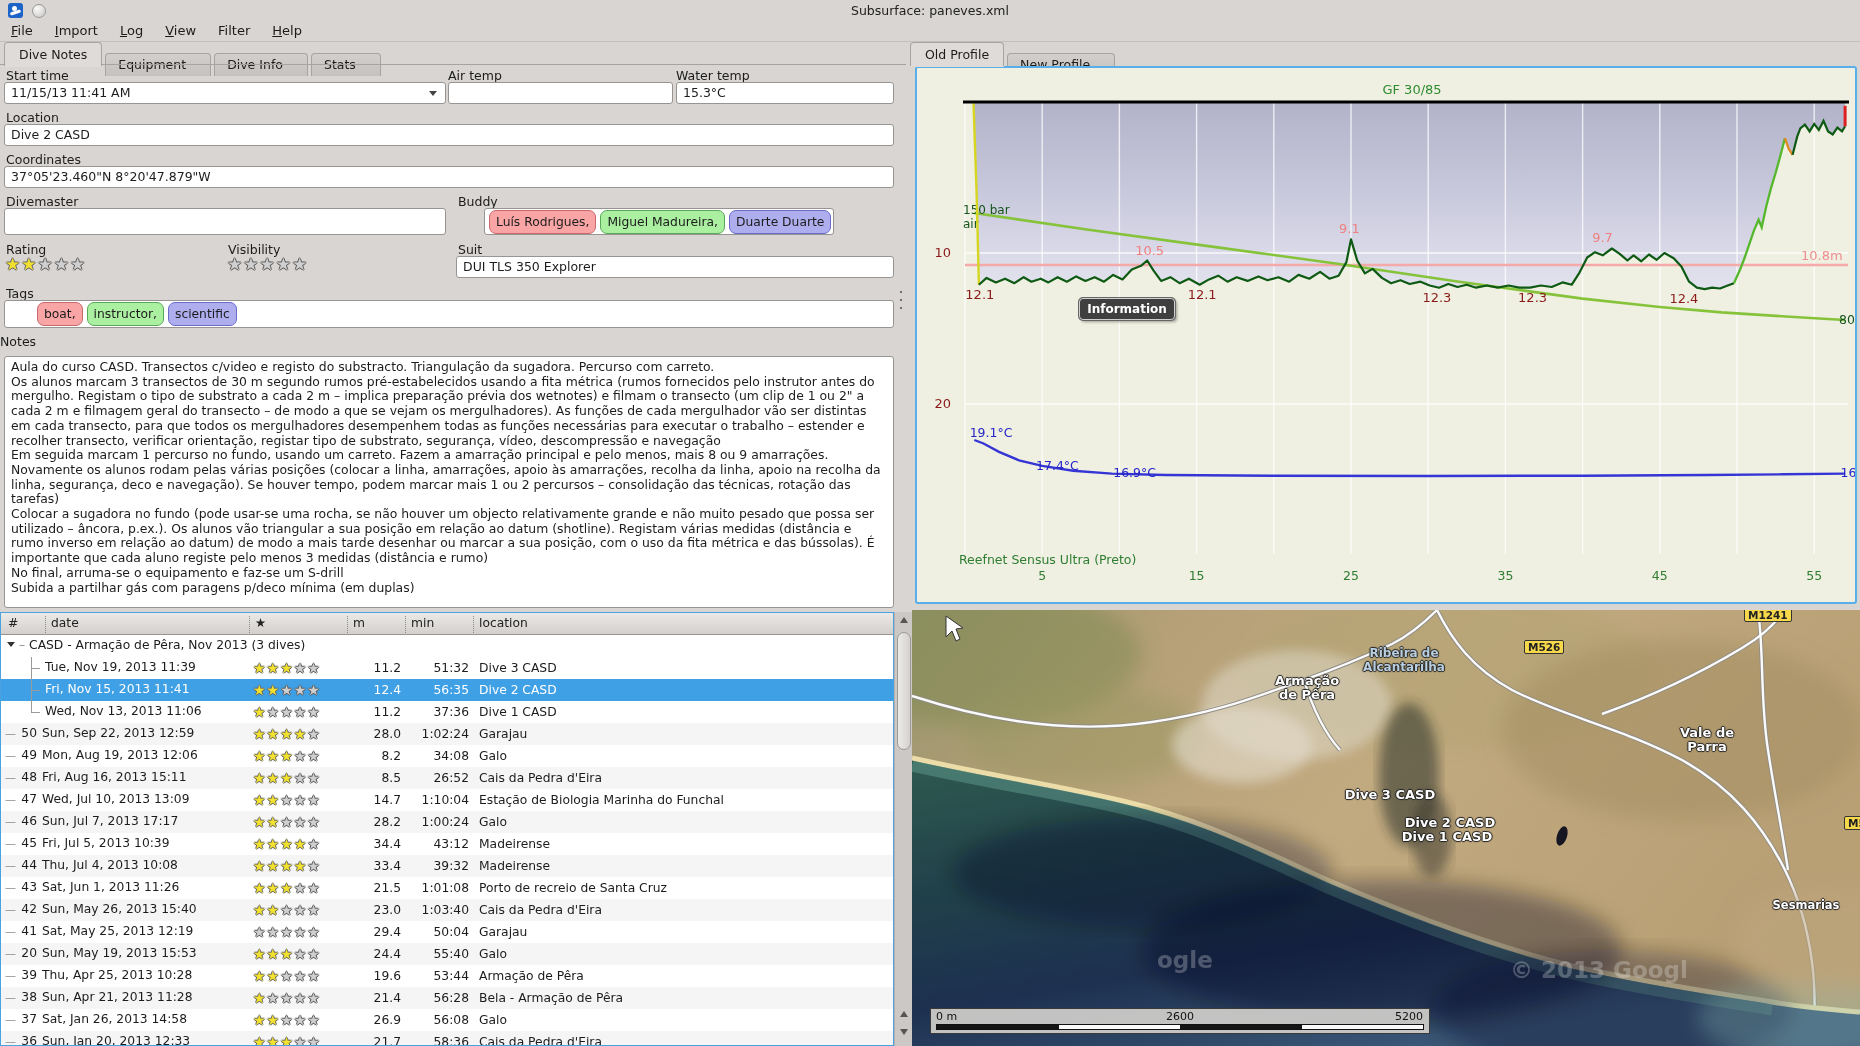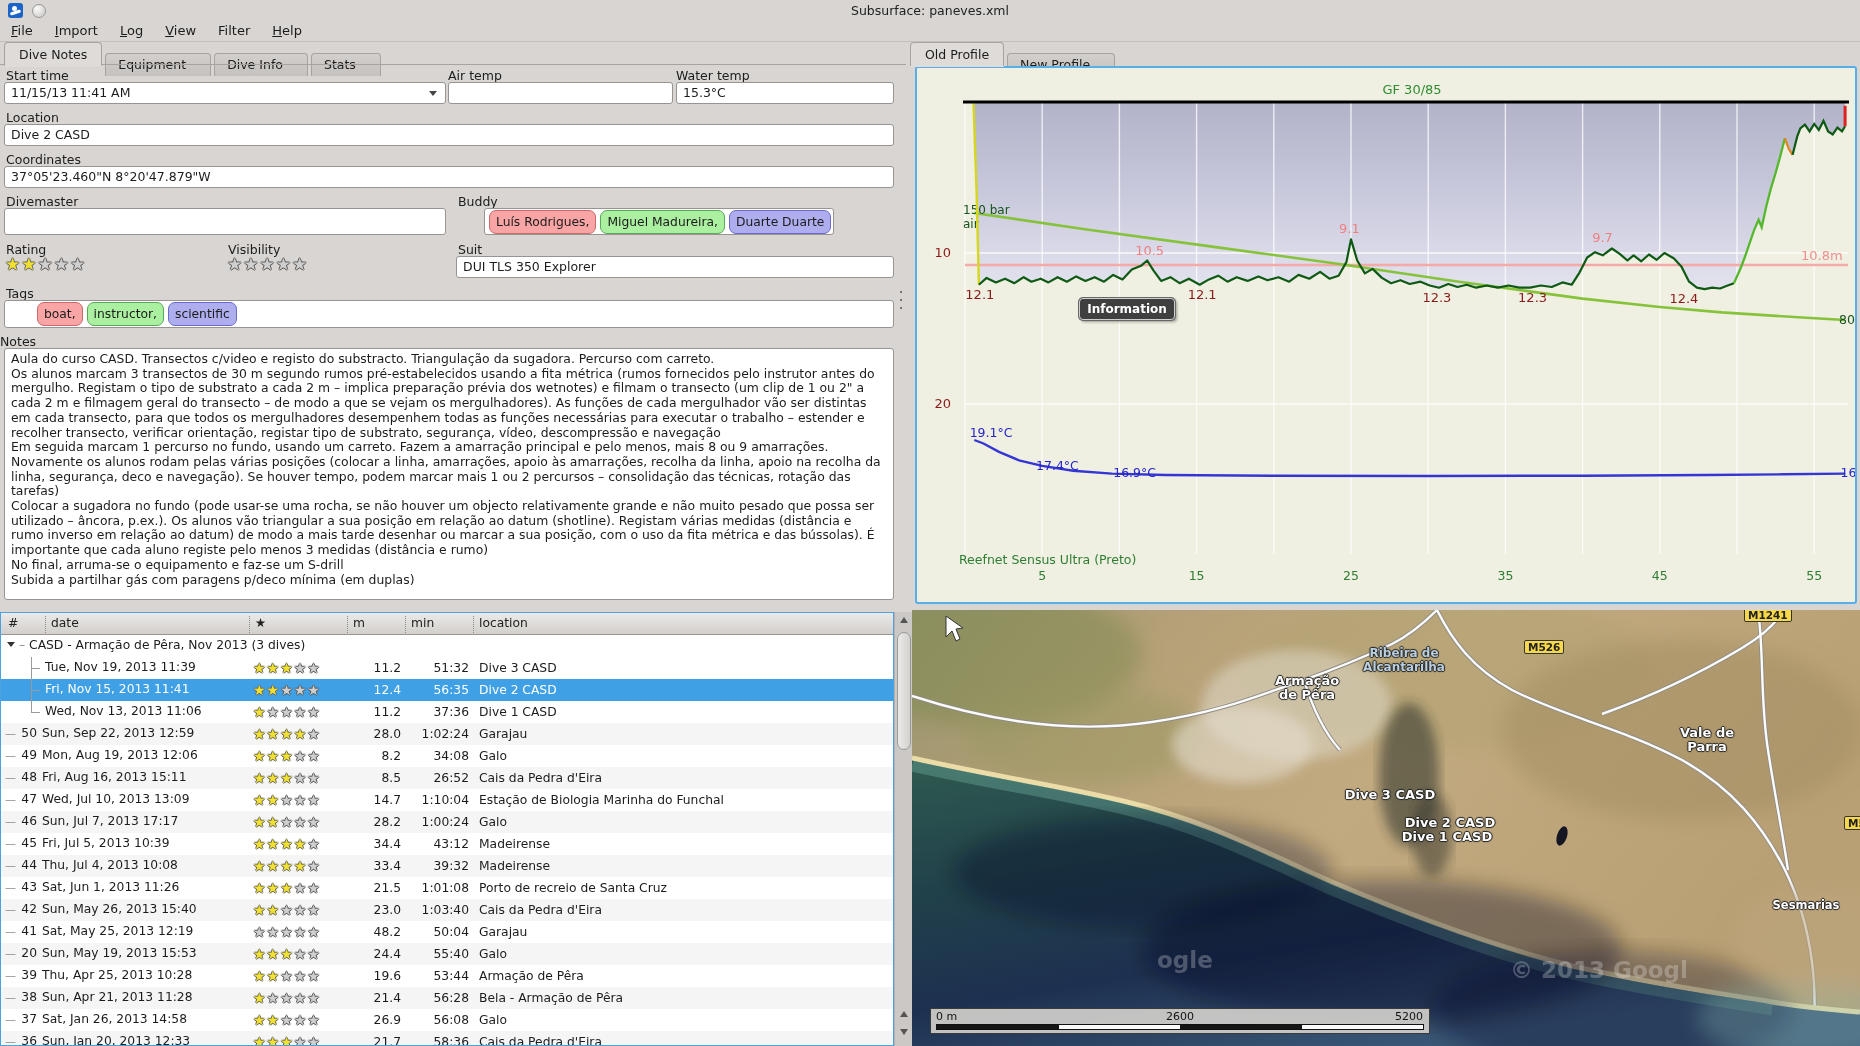--- a/index.html
+++ b/index.html
@@ -29,21 +29,21 @@
   .field { position:absolute; background:#fff; border:1px solid #979491; border-radius:3px; font-size:12.5px; padding:0 6px; line-height:20px; overflow:hidden; white-space:nowrap; }
   .pillbox { display:flex; align-items:center; padding:2px 4px; }
   .pill { font-size:12.3px; padding:1px 6px; border-radius:7px; border:1px solid; margin-right:4px; white-space:nowrap; }
   .pill.pink  { background:#f9a5a5; border-color:#c96a6a; }
   .pill.green { background:#abefa1; border-color:#5aa85a; }
   .pill.blue  { background:#aeaeef; border-color:#6a6ac9; }
   .stars { letter-spacing:1px; }
   .stars .sf { color:#f2e12e; text-shadow:-1px 0 #666,1px 0 #666,0 -1px #666,0 1px #666; }
   .stars .se { color:#cfcfcf; text-shadow:-1px 0 #5a5a5a,1px 0 #5a5a5a,0 -1px #5a5a5a,0 1px #5a5a5a; }
   .form-stars { position:absolute; font-size:17px; }
-  .notes { position:absolute; background:#fff; border:1px solid #979491; border-radius:3px; font-size:12.4px; line-height:14.7px; padding:3px 6px; white-space:pre-wrap; overflow:hidden; }
+  .notes { position:absolute; background:#fff; border:1px solid #979491; border-radius:3px; font-size:12.4px; line-height:14.7px; padding:3px 6px; white-space:pre-wrap; overflow:hidden;margin-top:8px; }
   .combo-arrow { position:absolute; right:8px; top:8px; width:0; height:0; border-left:4px solid transparent; border-right:4px solid transparent; border-top:5px solid #444; }
 
   
   .dive-table { position:absolute; left:0; top:612px; width:894px; height:434px; background:#fff; border:1px solid #4aa2e0; overflow:hidden; font-size:12.3px; }
   .dt-header { position:relative; height:22px; background:linear-gradient(#eceae8,#d2cfcc); border-bottom:1px solid #979491; color:#222; }
   .dt-header span { position:absolute; top:3px; font-size:12.3px; border-left:1px dotted #8a8a8a; padding-left:5px; height:17px; }
   .dt-row { position:relative; height:22px; white-space:nowrap; }
   .dt-row.alt { background:#f5f5f5; }
   .dt-row.selected { background:#3fa0e6; color:#fff; }
   .dt-row .cells { position:absolute; left:4px; top:3px; }
@@ -249,21 +249,21 @@
       <div class="dt-row alt">
         <div class="cells"><span class="tree-tick">—</span><span class="num">42</span>Sun, May 26, 2013 15:40</div>
         <div class="dt-stars stars"><span class="sf">★</span><span class="sf">★</span><span class="se">★</span><span class="se">★</span><span class="se">★</span></div>
         <div class="dt-m">23.0</div>
         <div class="dt-min">1:03:40</div>
         <div class="dt-loc">Cais da Pedra d'Eira</div>
       </div>
       <div class="dt-row">
         <div class="cells"><span class="tree-tick">—</span><span class="num">41</span>Sat, May 25, 2013 12:19</div>
         <div class="dt-stars stars"><span class="se">★</span><span class="se">★</span><span class="se">★</span><span class="se">★</span><span class="se">★</span></div>
-        <div class="dt-m">48.2</div>
+        <div class="dt-m">29.4</div>
         <div class="dt-min">50:04</div>
         <div class="dt-loc">Garajau</div>
       </div>
       <div class="dt-row alt">
         <div class="cells"><span class="tree-tick">—</span><span class="num">20</span>Sun, May 19, 2013 15:53</div>
         <div class="dt-stars stars"><span class="sf">★</span><span class="sf">★</span><span class="sf">★</span><span class="se">★</span><span class="se">★</span></div>
         <div class="dt-m">24.4</div>
         <div class="dt-min">55:40</div>
         <div class="dt-loc">Galo</div>
       </div>

